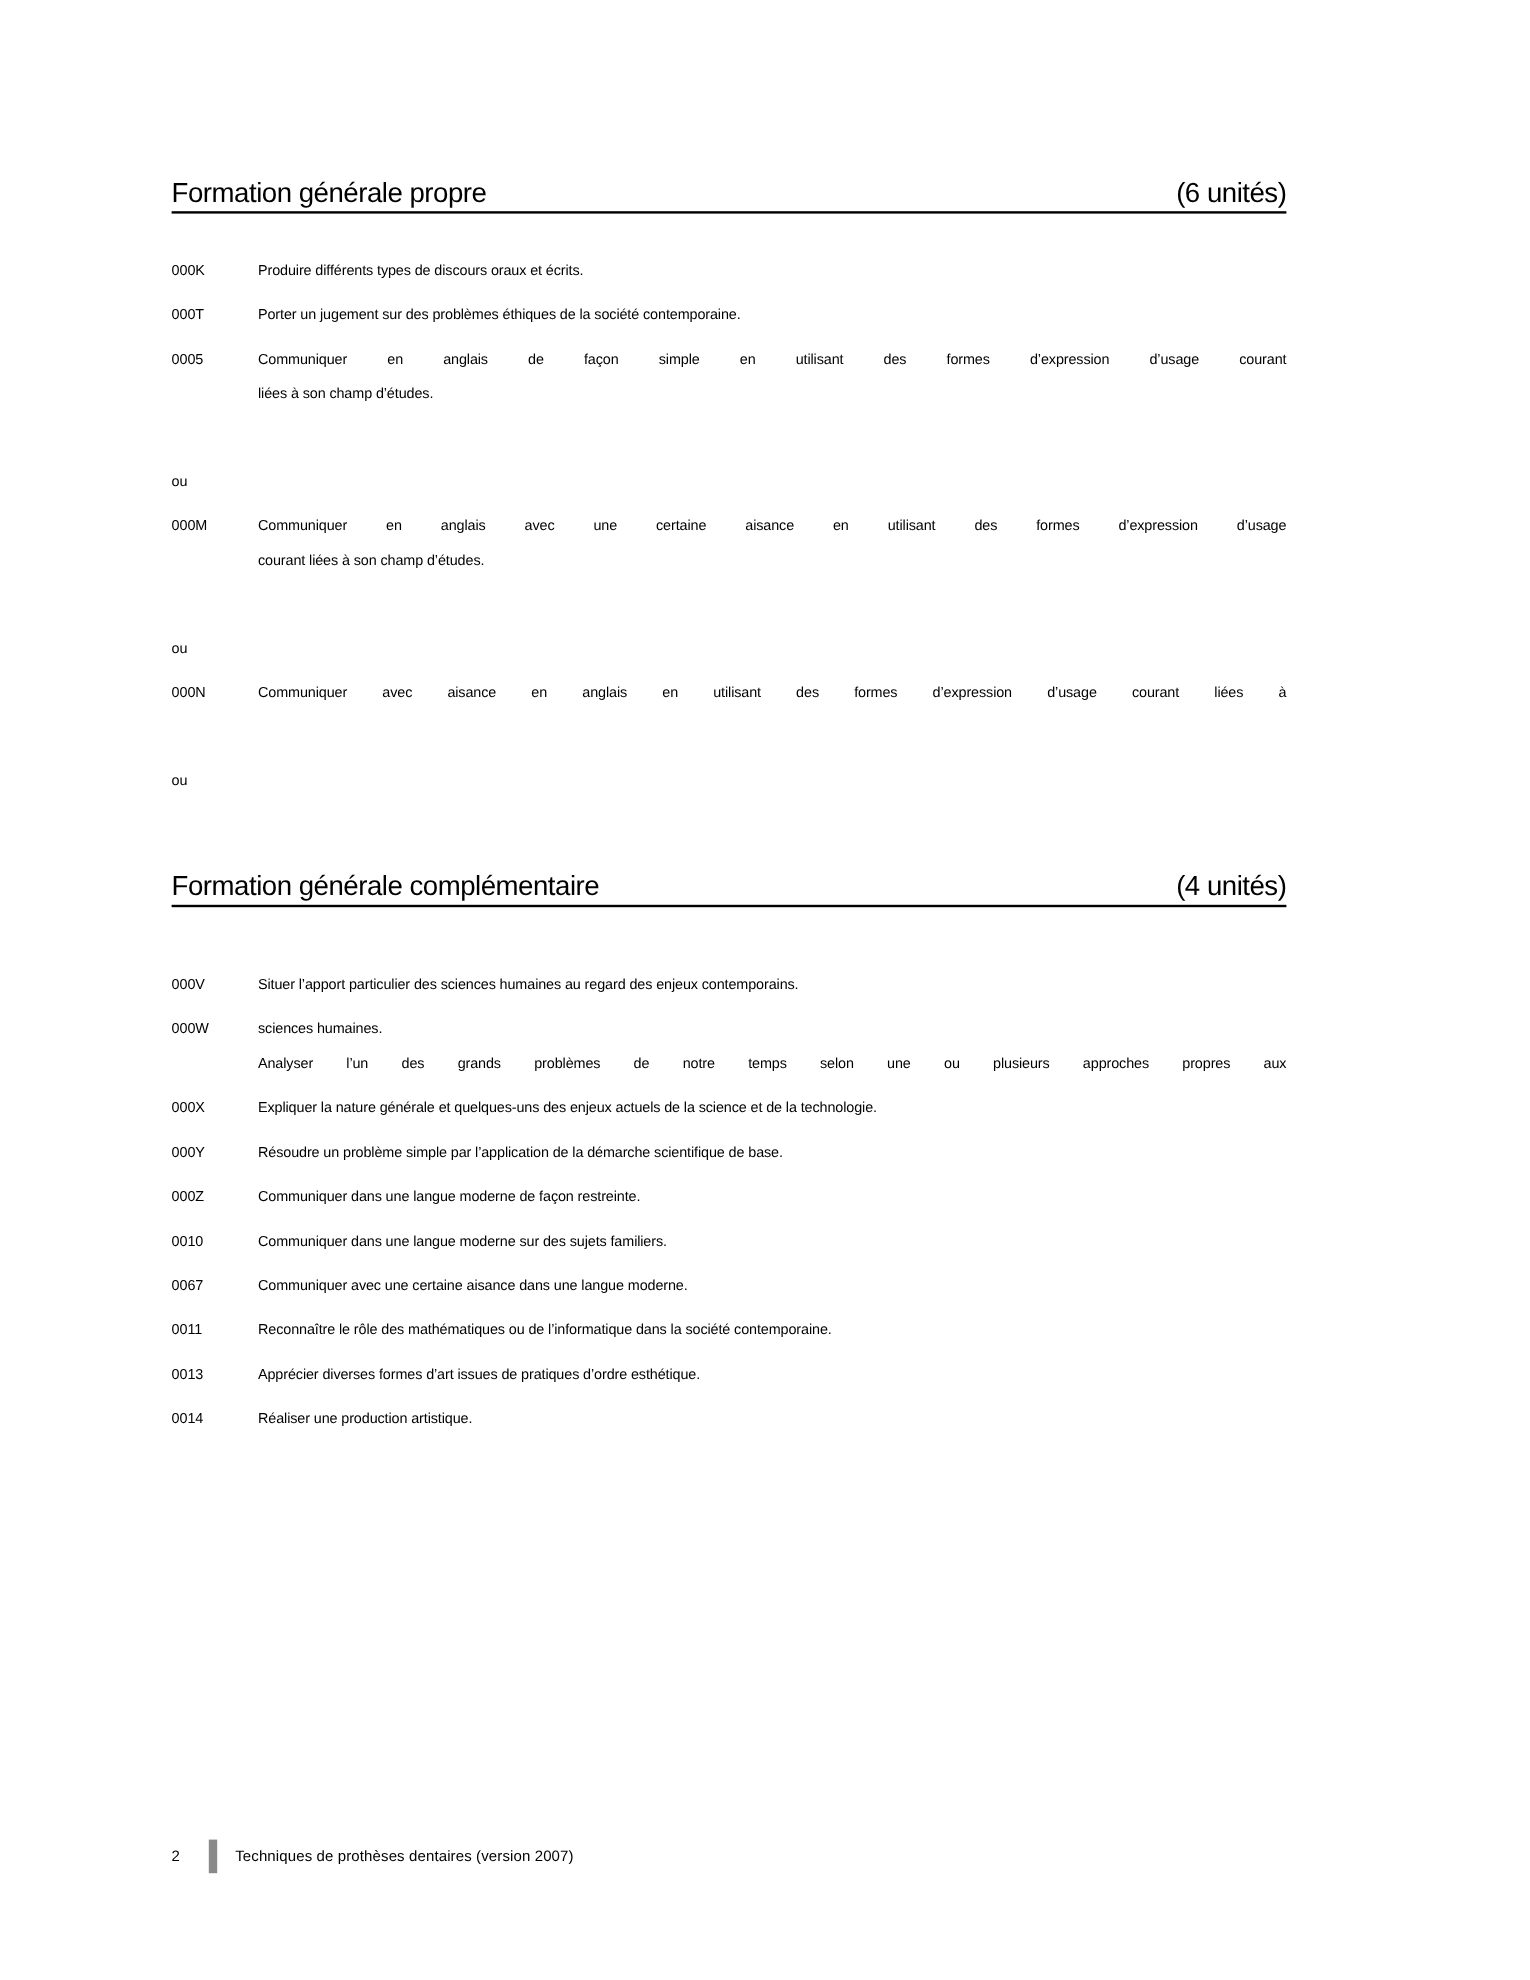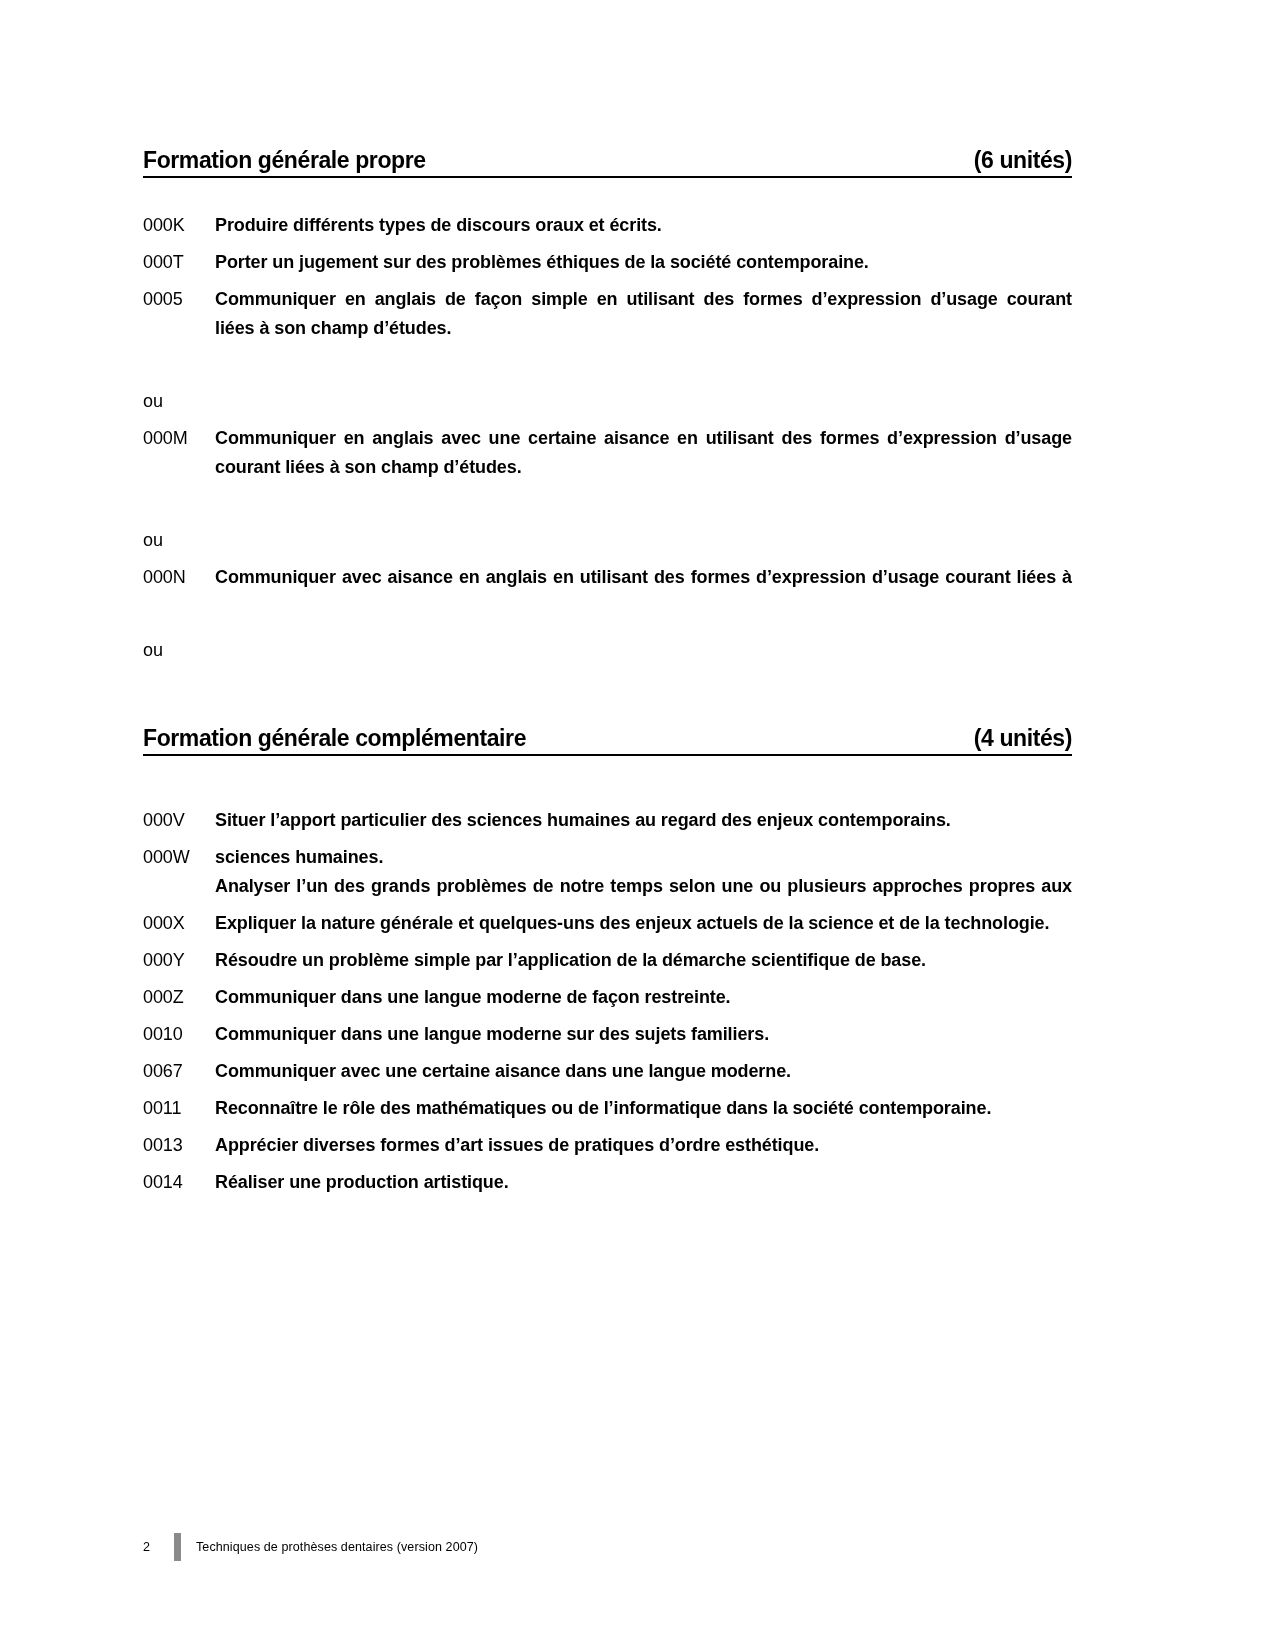--- a/index.html
+++ b/index.html
@@ -28,46 +28,45 @@
   }
   .sec-head {
     display: flex;
     justify-content: space-between;
     align-items: baseline;
     border-bottom: 2px solid #000000;
     padding-bottom: 3px;
     line-height: 26px;
   }
   .sec-title, .sec-units {
-    font-weight: bold;
+    font-weight: normal;
     font-size: 23px;
     letter-spacing: -0.4px;
     white-space: nowrap;
   }
   section.s1 .sec-head { margin-top: 147px; }
   section.s2 .sec-head { margin-top: 60px; gap: 36px; }
   section.s1 .items { margin-top: 33px; }
   section.s2 .items { margin-top: 50px; }
 
   .row {
     display: flex;
     margin-bottom: 8px;
-    font-size: 18px;
+    font-size: 12px;
     line-height: 29px;
     letter-spacing: -0.1px;
   }
   .code {
     flex: none;
     width: 72px;
     white-space: nowrap;
   }
   .desc {
     flex: 1;
     min-width: 0;
-    font-weight: bold;
   }
   .line {
     white-space: nowrap;
   }
   .line.just {
     text-align: justify;
     text-align-last: justify;
   }
   .row.connector .code { width: auto; margin-top: 36px; }
 

